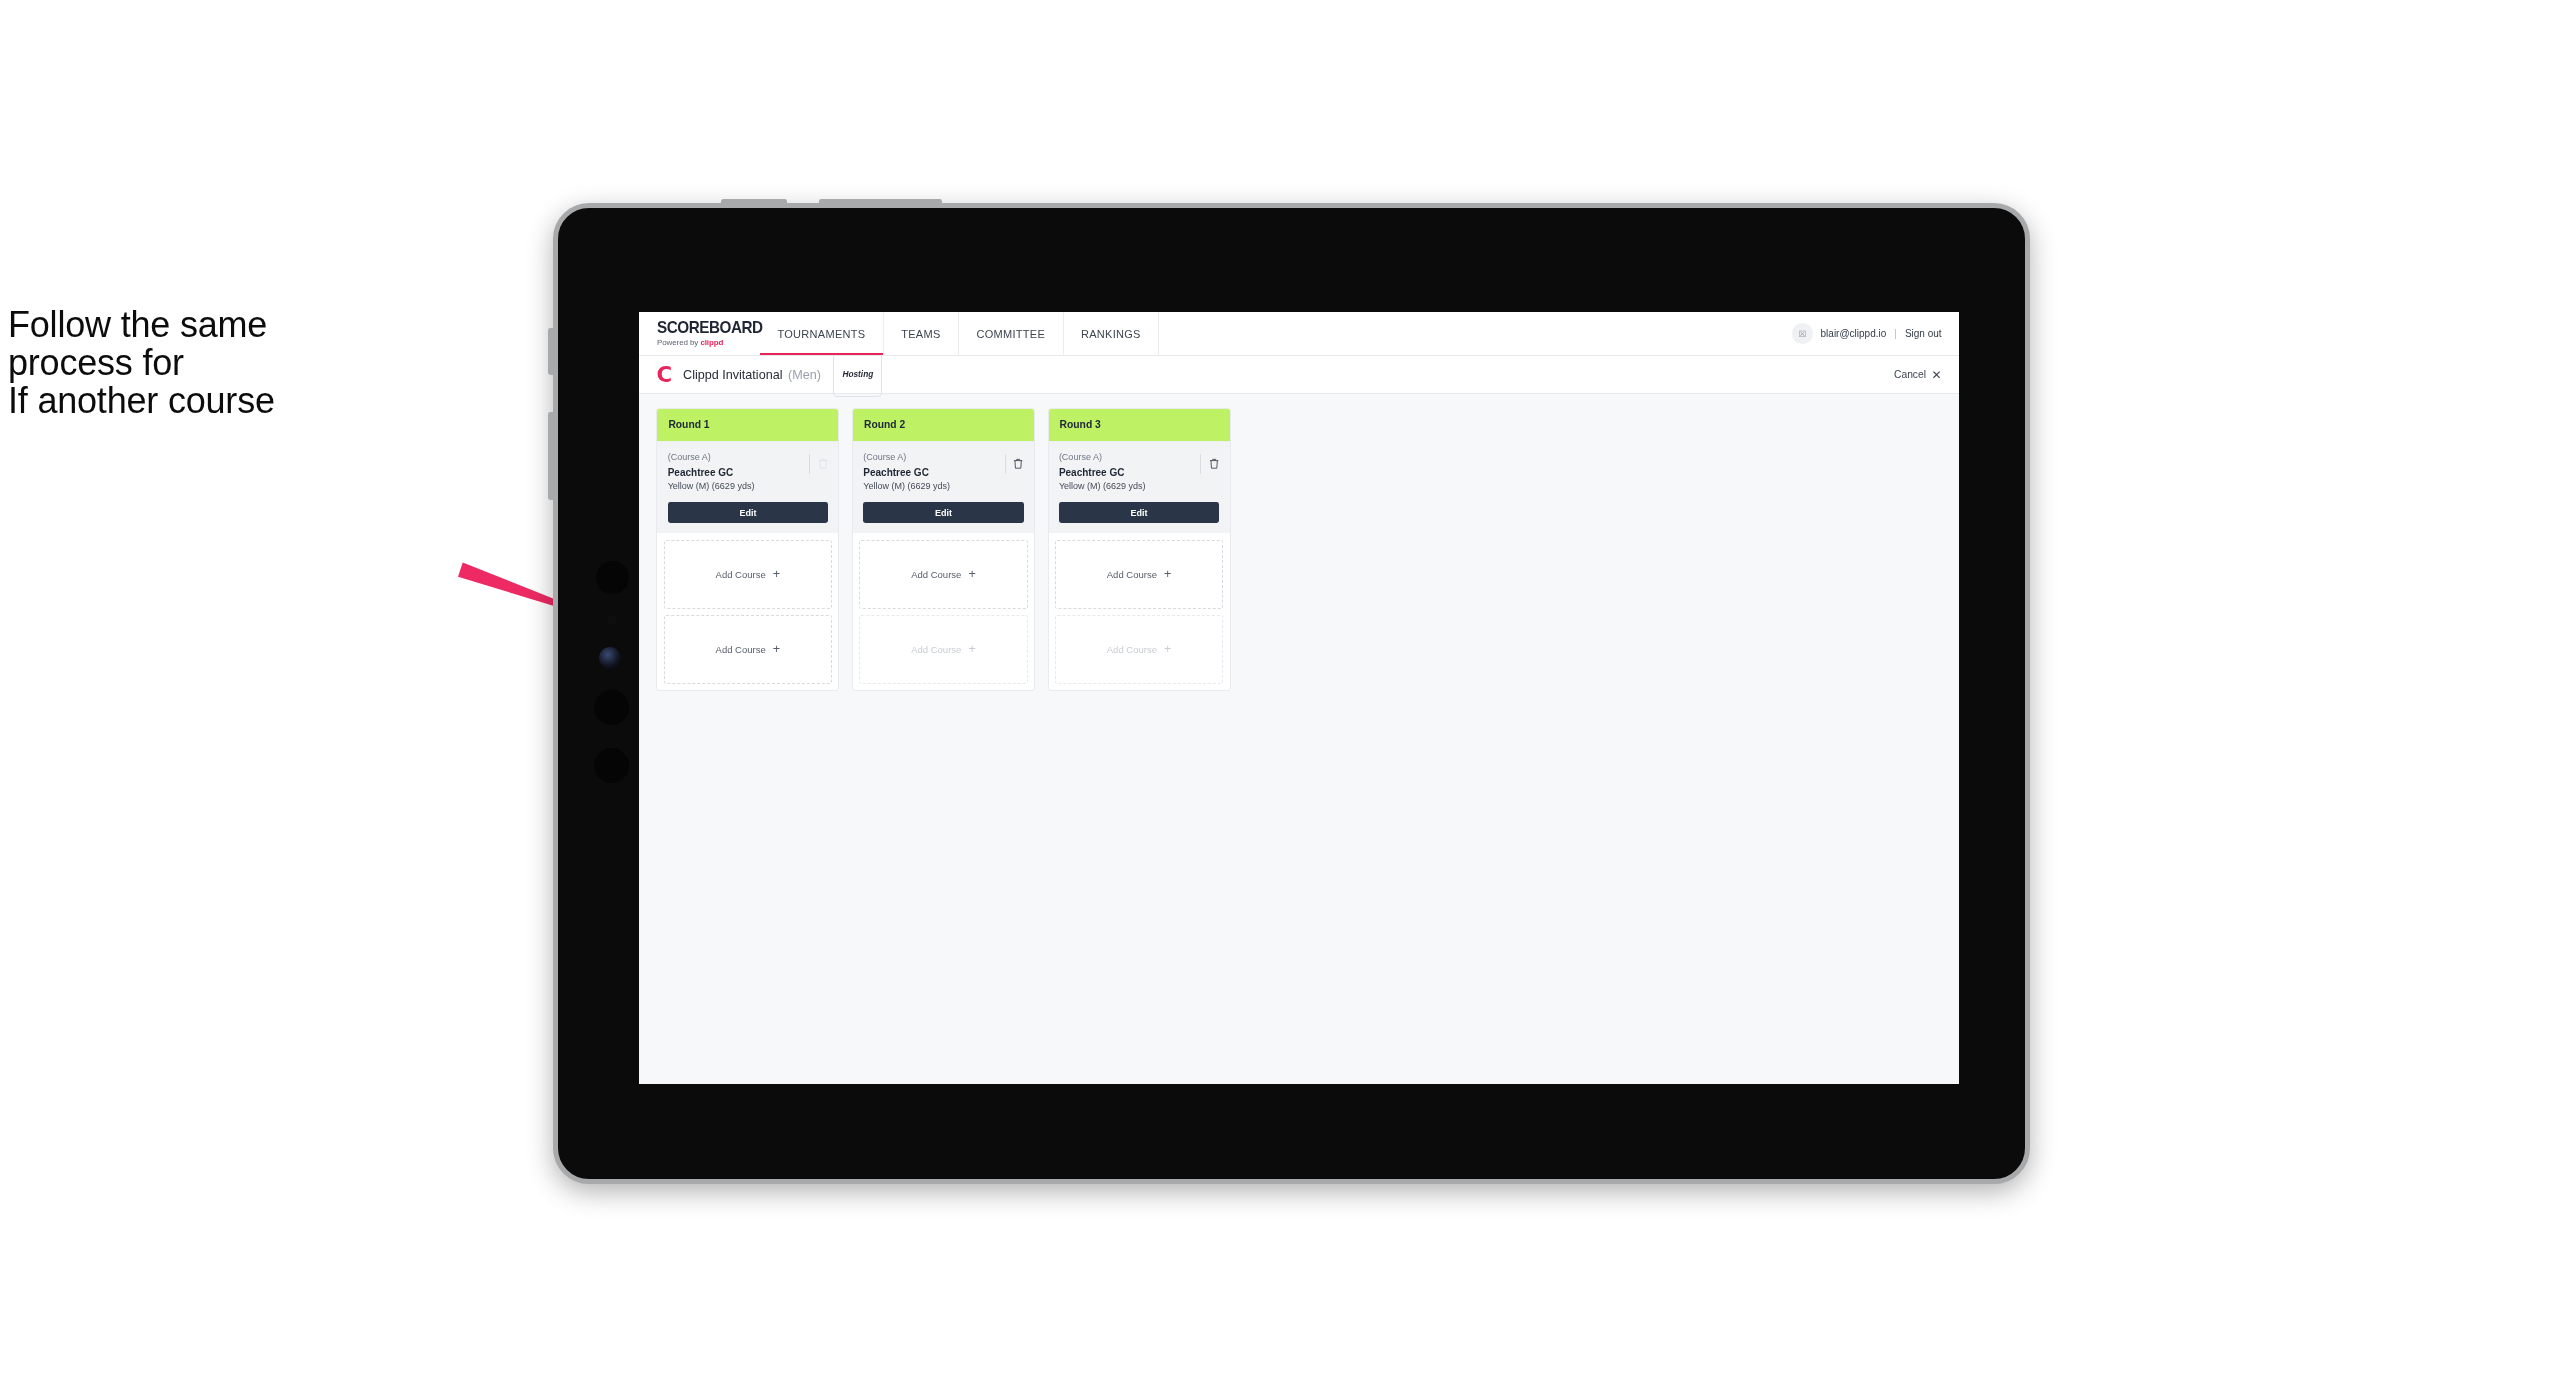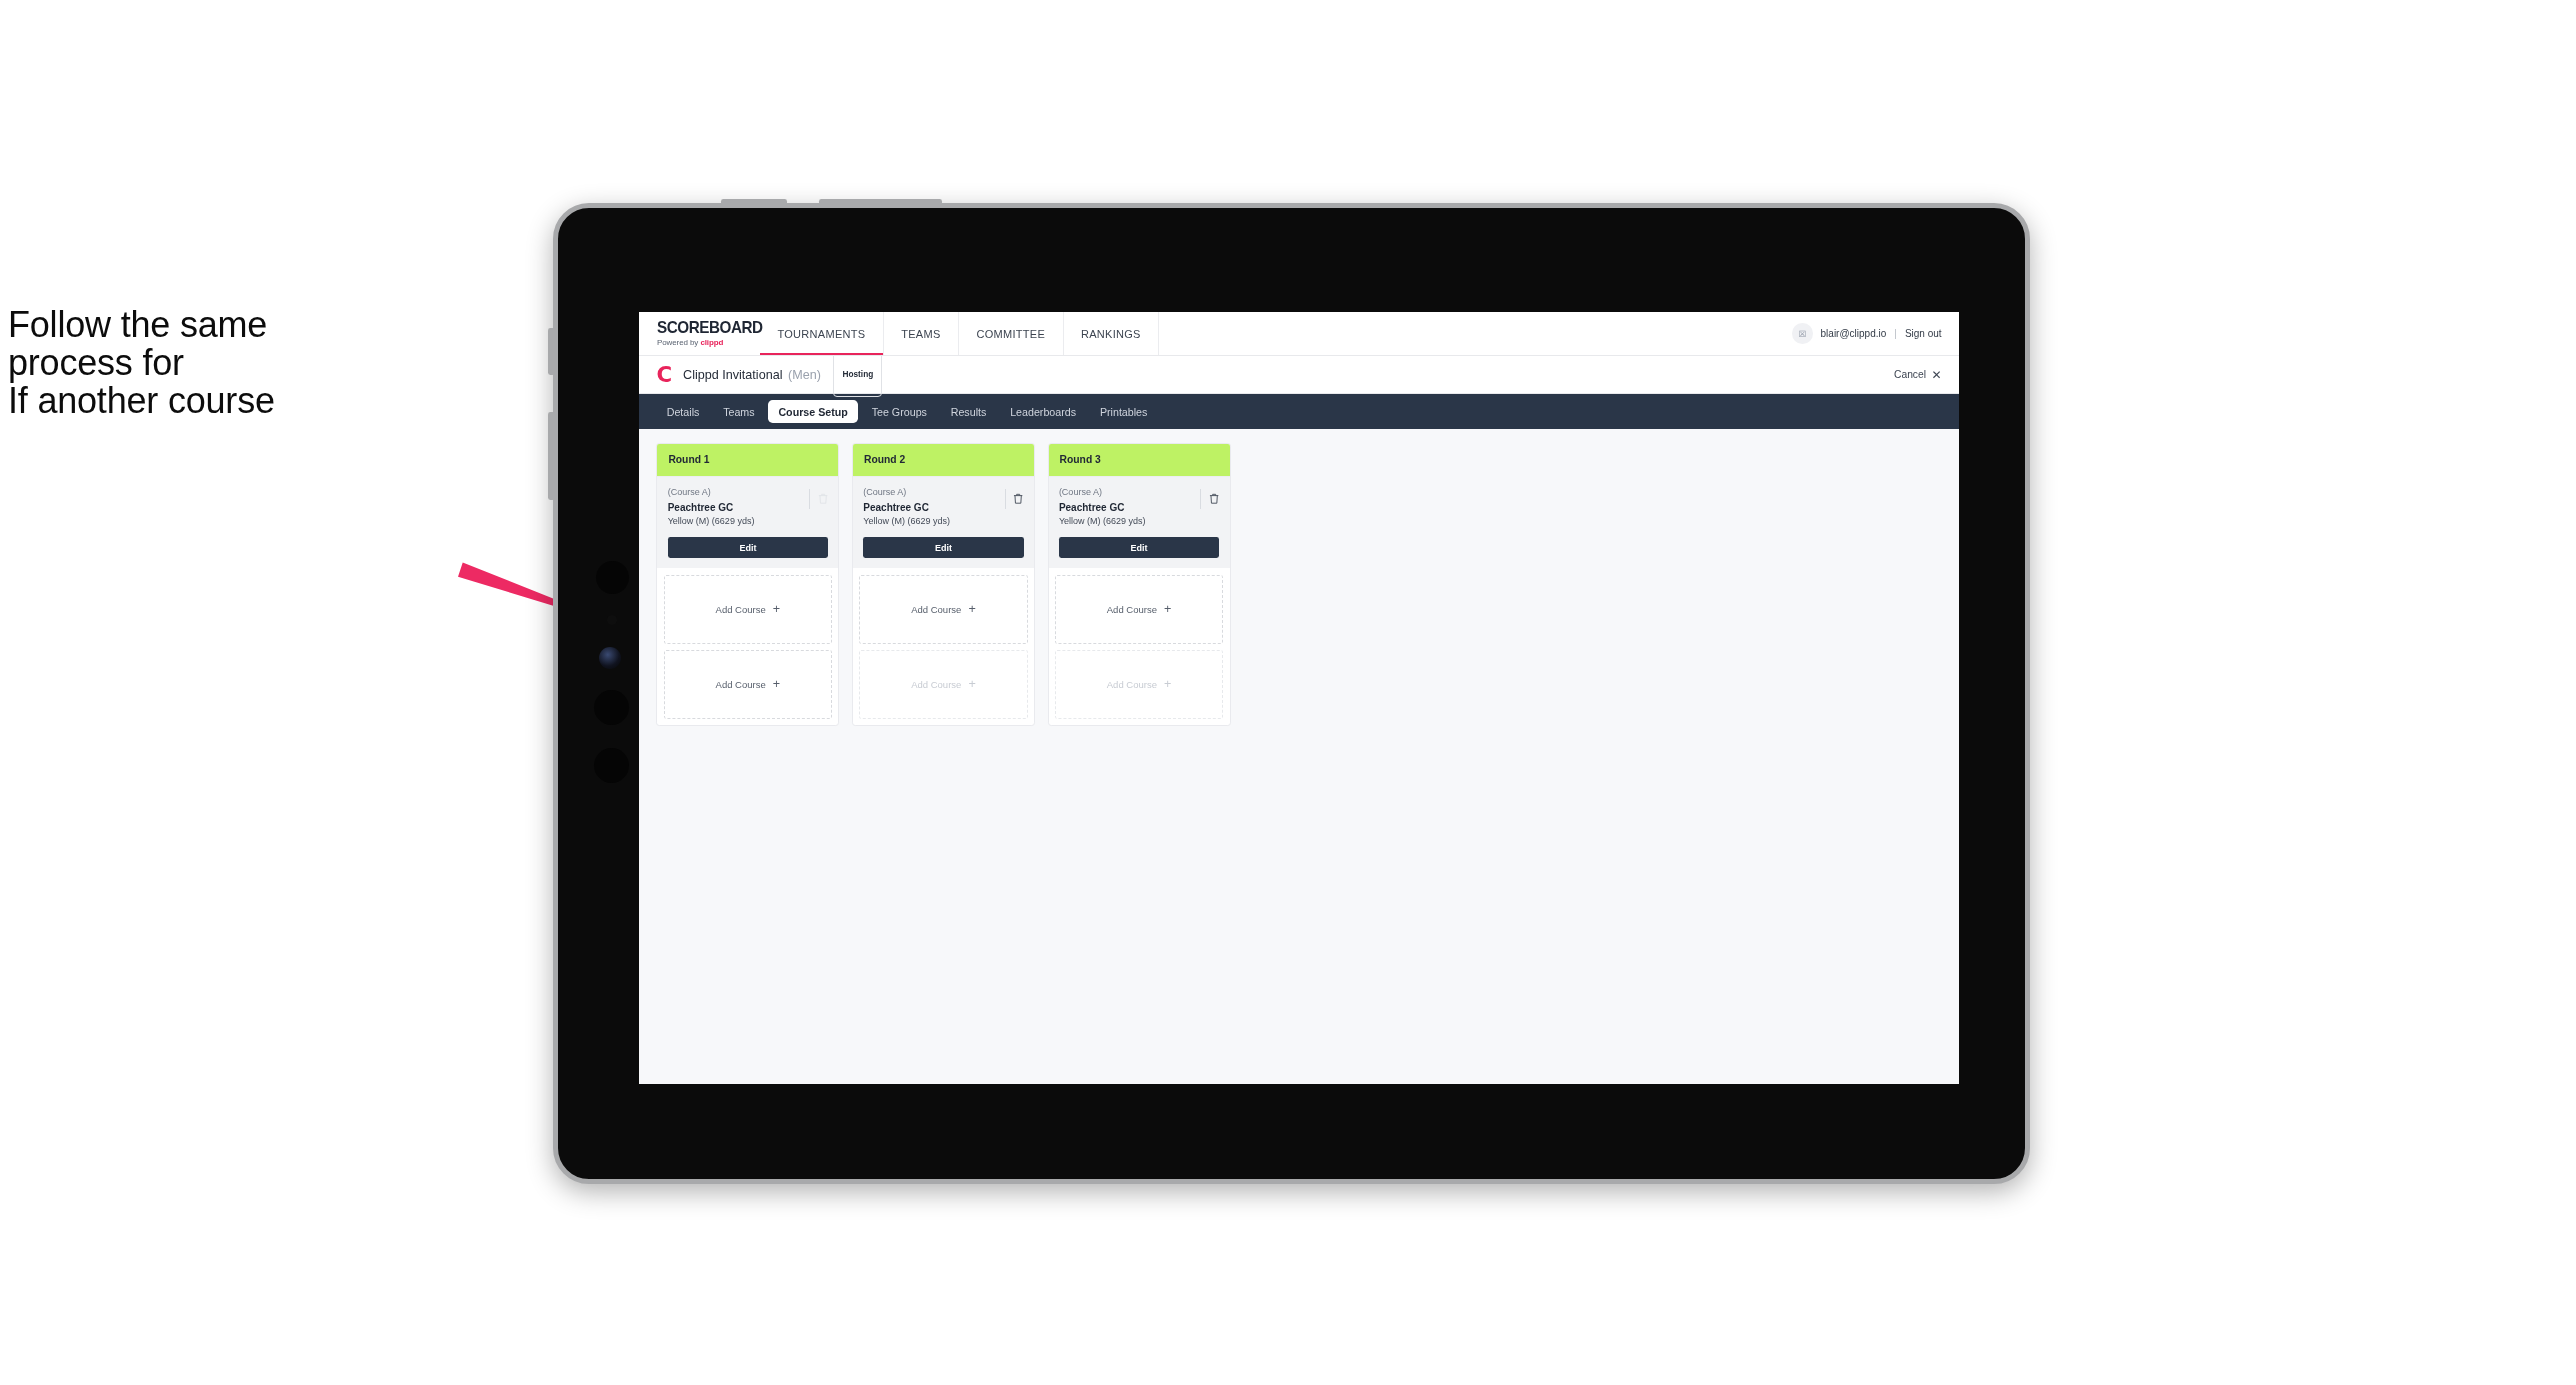--- a/index.html
+++ b/index.html
@@ -104,21 +104,21 @@
     padding: 0 17.4px; border-bottom: 0.8px solid #e8e9ec;
   }
   #clogo {
     font-size: 21.3px; font-weight: 700; color: #e8245b; line-height: 1;
     margin-right: 11px; font-family: "DejaVu Sans", sans-serif;
   }
   #tname { font-size: 12.6px; color: #262d39; }
   #tgender { font-size: 12.6px; color: #9aa1ad; margin-left: 5.5px; }
   #hosting {
     margin-left: 12.6px; border: 0.8px solid #e0e2e6; border-radius: 4px;
-    padding: 17px 8px; font-size: 8.3px; font-weight: 700; color: #262d39; line-height: 1;
+    padding: 17px 8px; font-size: 8.3px; font-weight: 700; color: #262d39; line-height: 1; font-style: italic;
   }
   #titlebar-spacer { flex: 1; }
   #cancel { font-size: 10.3px; color: #3d4552; display: flex; align-items: center; gap: 5.5px; cursor: pointer; }
   #cancel .x { font-size: 12px; }
 
   
   #tabstrip {
     height: 35px; background: #2a3648; display: flex; align-items: center;
     padding-left: 17.4px; gap: 3.2px;
   }
@@ -229,29 +229,20 @@
         <div id="tname">Clippd Invitational</div>
         <div id="tgender">(Men)</div>
         <div id="hosting">Hosting</div>
         <div id="titlebar-spacer"></div>
         <div id="cancel">
           <span>Cancel</span>
           <span class="x">✕</span>
         </div>
       </div>
 
-      <div id="tabstrip">
-        <div class="tab"><span>Details</span></div>
-        <div class="tab"><span>Teams</span></div>
-        <div class="tab active"><span>Course Setup</span></div>
-        <div class="tab"><span>Tee Groups</span></div>
-        <div class="tab"><span>Results</span></div>
-        <div class="tab"><span>Leaderboards</span></div>
-        <div class="tab"><span>Printables</span></div>
-      </div>
 
       <div id="rounds">
 
         <div class="round-col">
           <div class="round-card">
             <div class="round-head">Round 1</div>
             <div class="round-body">
               <div class="course-block">
                 <div class="course-top">
                   <div class="course-meta">

